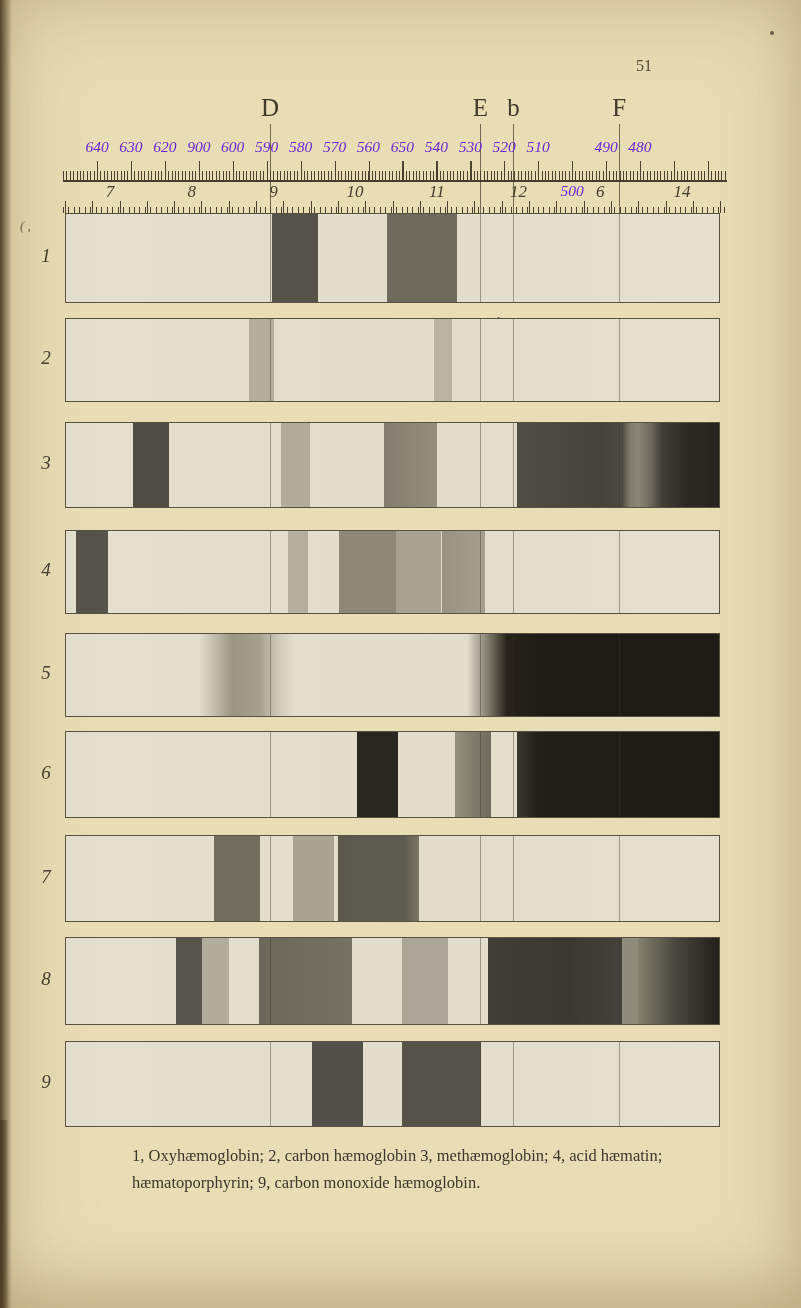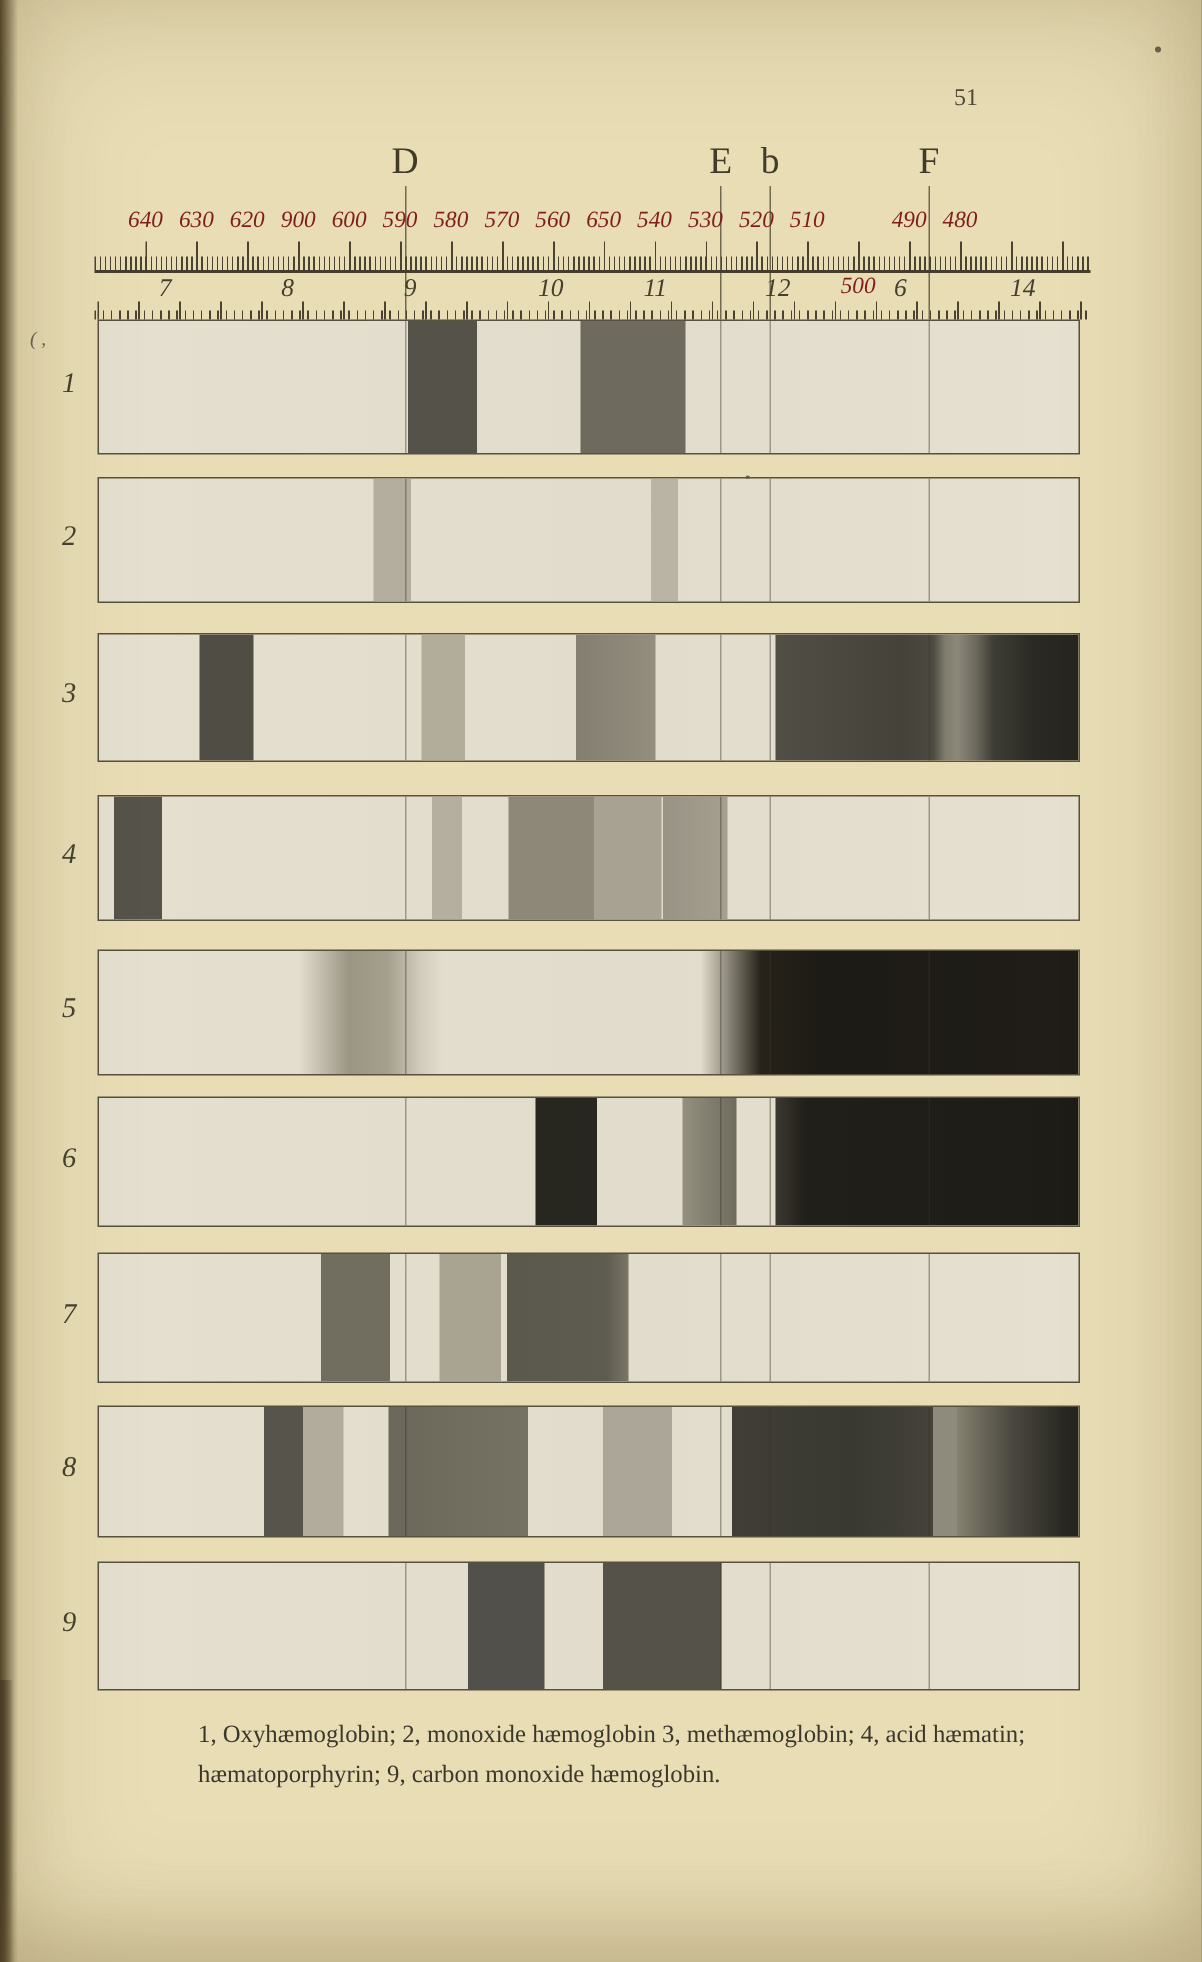--- a/index.html
+++ b/index.html
@@ -25,21 +25,21 @@
   }
   .page-number{position:absolute;left:636px;top:57px;font-size:16px;color:#514a36;}
 
   .letters-row .letter{
     position:absolute;top:94px;font-size:25px;color:#413b2a;transform:translateX(-50%);
   }
   .fl-line{position:absolute;top:124px;height:89px;width:1px;background:#4a4331;opacity:.75;}
 
   .wl-label{
     position:absolute;top:138px;transform:translateX(-50%);
-    font-style:italic;font-size:15.5px;color:#7f1d1d;white-space:nowrap;text-align:right;
+    font-style:italic;font-size:15.5px;color:#6d28d9;white-space:nowrap;text-align:right;
   }
   .ruler1{
     position:absolute;left:63px;top:161px;width:664px;height:19px;
     border-bottom:2px solid #453e2d;
     background-image:
       repeating-linear-gradient(90deg,#4a4331 0 1.2px,transparent 1.2px 33.94px),
       repeating-linear-gradient(90deg,#4a4331 0 1px,transparent 1px 3.394px);
     background-position:34px 0, 0 100%;
     background-size:100% 100%, 100% 9px;
     background-repeat:no-repeat, repeat-x;
@@ -117,21 +117,21 @@
       <span class="wl-label" style="left: 538.181px;">510</span>
       <span class="wl-label" style="left: 572.118px; margin-top: 44px;">500</span>
       <span class="wl-label" style="left: 606.055px;">490</span>
       <span class="wl-label" style="left: 639.992px;">480</span>
     </div>
   <div class="ruler1"></div>
   <div id="num-labels">
       <span class="num-label" style="left: 110px;">7</span>
       <span class="num-label" style="left: 191.7px;">8</span>
       <span class="num-label" style="left: 273.4px;">9</span>
-      <span class="num-label" style="left: 355.1px; margin-left: 12px;">10</span>
+      <span class="num-label" style="left: 355.1px;">10</span>
       <span class="num-label" style="left: 436.8px;">11</span>
       <span class="num-label" style="left: 518.5px;">12</span>
       <span class="num-label" style="left: 600.2px;">6</span>
       <span class="num-label" style="left: 681.9px;">14</span>
     </div>
   <div class="ruler2"></div>
 
   <div id="rows-layer">
       <div class="row-num" style="top: 245px;">1</div>
       <div class="spec-row" style="top: 213px; height: 90px;">
@@ -223,16 +223,16 @@
         <div class="band" style="left: 37.6%; width: 7.9%; background: rgb(82, 80, 74);"></div>
         <div class="band" style="left: 51.5%; width: 12.1%; background: rgb(85, 83, 73);"></div>
         <div class="refline" style="left: 31.3097%;"></div>
         <div class="refline" style="left: 63.4333%;"></div>
         <div class="refline" style="left: 68.4591%;"></div>
         <div class="refline" style="left: 84.6245%;"></div>
       </div>
     </div>
 
   <div class="caption">
-    <div class="cap-line indent">1, Oxyhæmoglobin; 2, monoxide hæmoglobin  3, methæmoglobin; 4, acid hæmatin;</div>
+    <div class="cap-line indent">1, Oxyhæmoglobin; 2, carbon hæmoglobin  3, methæmoglobin; 4, acid hæmatin;</div>
     <div class="cap-line indent">hæmatoporphyrin; 9, carbon monoxide hæmoglobin.</div>
   </div>
 </div>
 
 </body></html>

